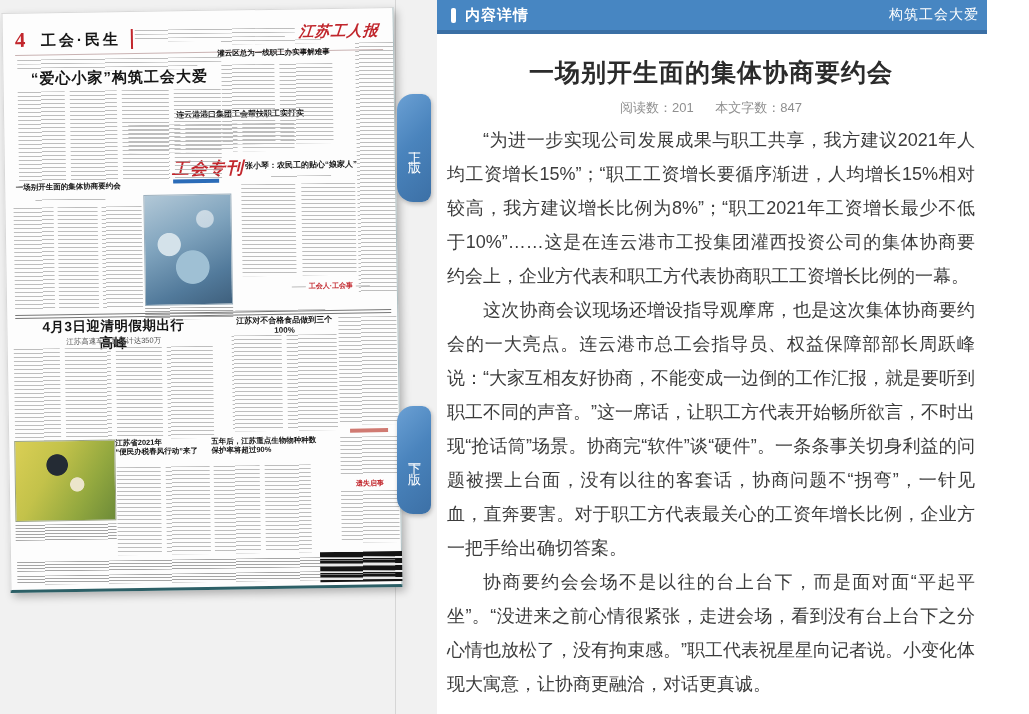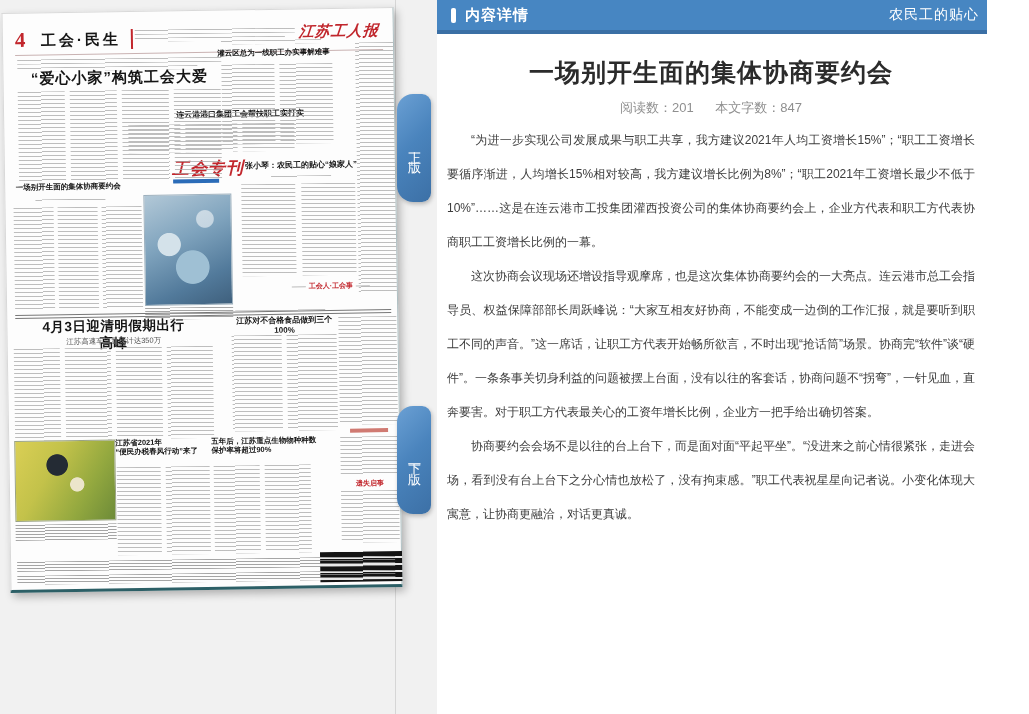--- a/index.html
+++ b/index.html
@@ -85,21 +85,21 @@
   #hdr-back { position:absolute; right:8px; top:0; height:30px; display:flex; align-items:center;
     color:#fff; font-size:14px; cursor:pointer; letter-spacing:1px; }
 
   #article { padding:14px 12px 0 10px; }
   #art-title { text-align:center; font-size:25px; font-weight:600; color:#2b2b2b;
     letter-spacing:1px; margin-top:8px; }
   #art-meta { text-align:center; margin-top:10px; font-size:13px; color:#8f8f8f; }
   #art-meta span { margin:16px 9px;text-align:center; }
   #art-byline { margin-top:22px; font-size:16.5px; font-weight:bold; color:#1f1f1f; text-indent:2em; }
   #art-body { margin-top:6px; }
-  #art-body p { font-size:12px; line-height:34px; color:#3c3c3c; text-indent:2em;
+  #art-body p { font-size:18px; line-height:34px; color:#3c3c3c; text-indent:2em;
     text-align:justify; margin:0; }
 </style>
 </head>
 <body>
 
 <div id="stage">
 
   <div id="left-panel">
     <div id="panel-divider"></div>
 
@@ -192,21 +192,21 @@
       <span>下一版</span>
     </div>
   </div>
 
   <div id="right-panel">
     <div id="detail-header">
       <div id="hdr-left">
         <div id="hdr-bar-icon"></div>
         <div id="hdr-title">内容详情</div>
       </div>
-      <div id="hdr-back">农民工的贴心</div>
+      <div id="hdr-back">构筑工会大爱</div>
     </div>
 
     <div id="article">
       <div id="art-title">一场别开生面的集体协商要约会</div>
       <div id="art-meta">
         <span>阅读数：201</span>
         <span>本文字数：847</span>
       </div>
       <div id="art-body">
         <p>“为进一步实现公司发展成果与职工共享，我方建议2021年人均工资增长15%”；“职工工资增长要循序渐进，人均增长15%相对较高，我方建议增长比例为8%”；“职工2021年工资增长最少不低于10%”……这是在连云港市工投集团灌西投资公司的集体协商要约会上，企业方代表和职工方代表协商职工工资增长比例的一幕。</p>

